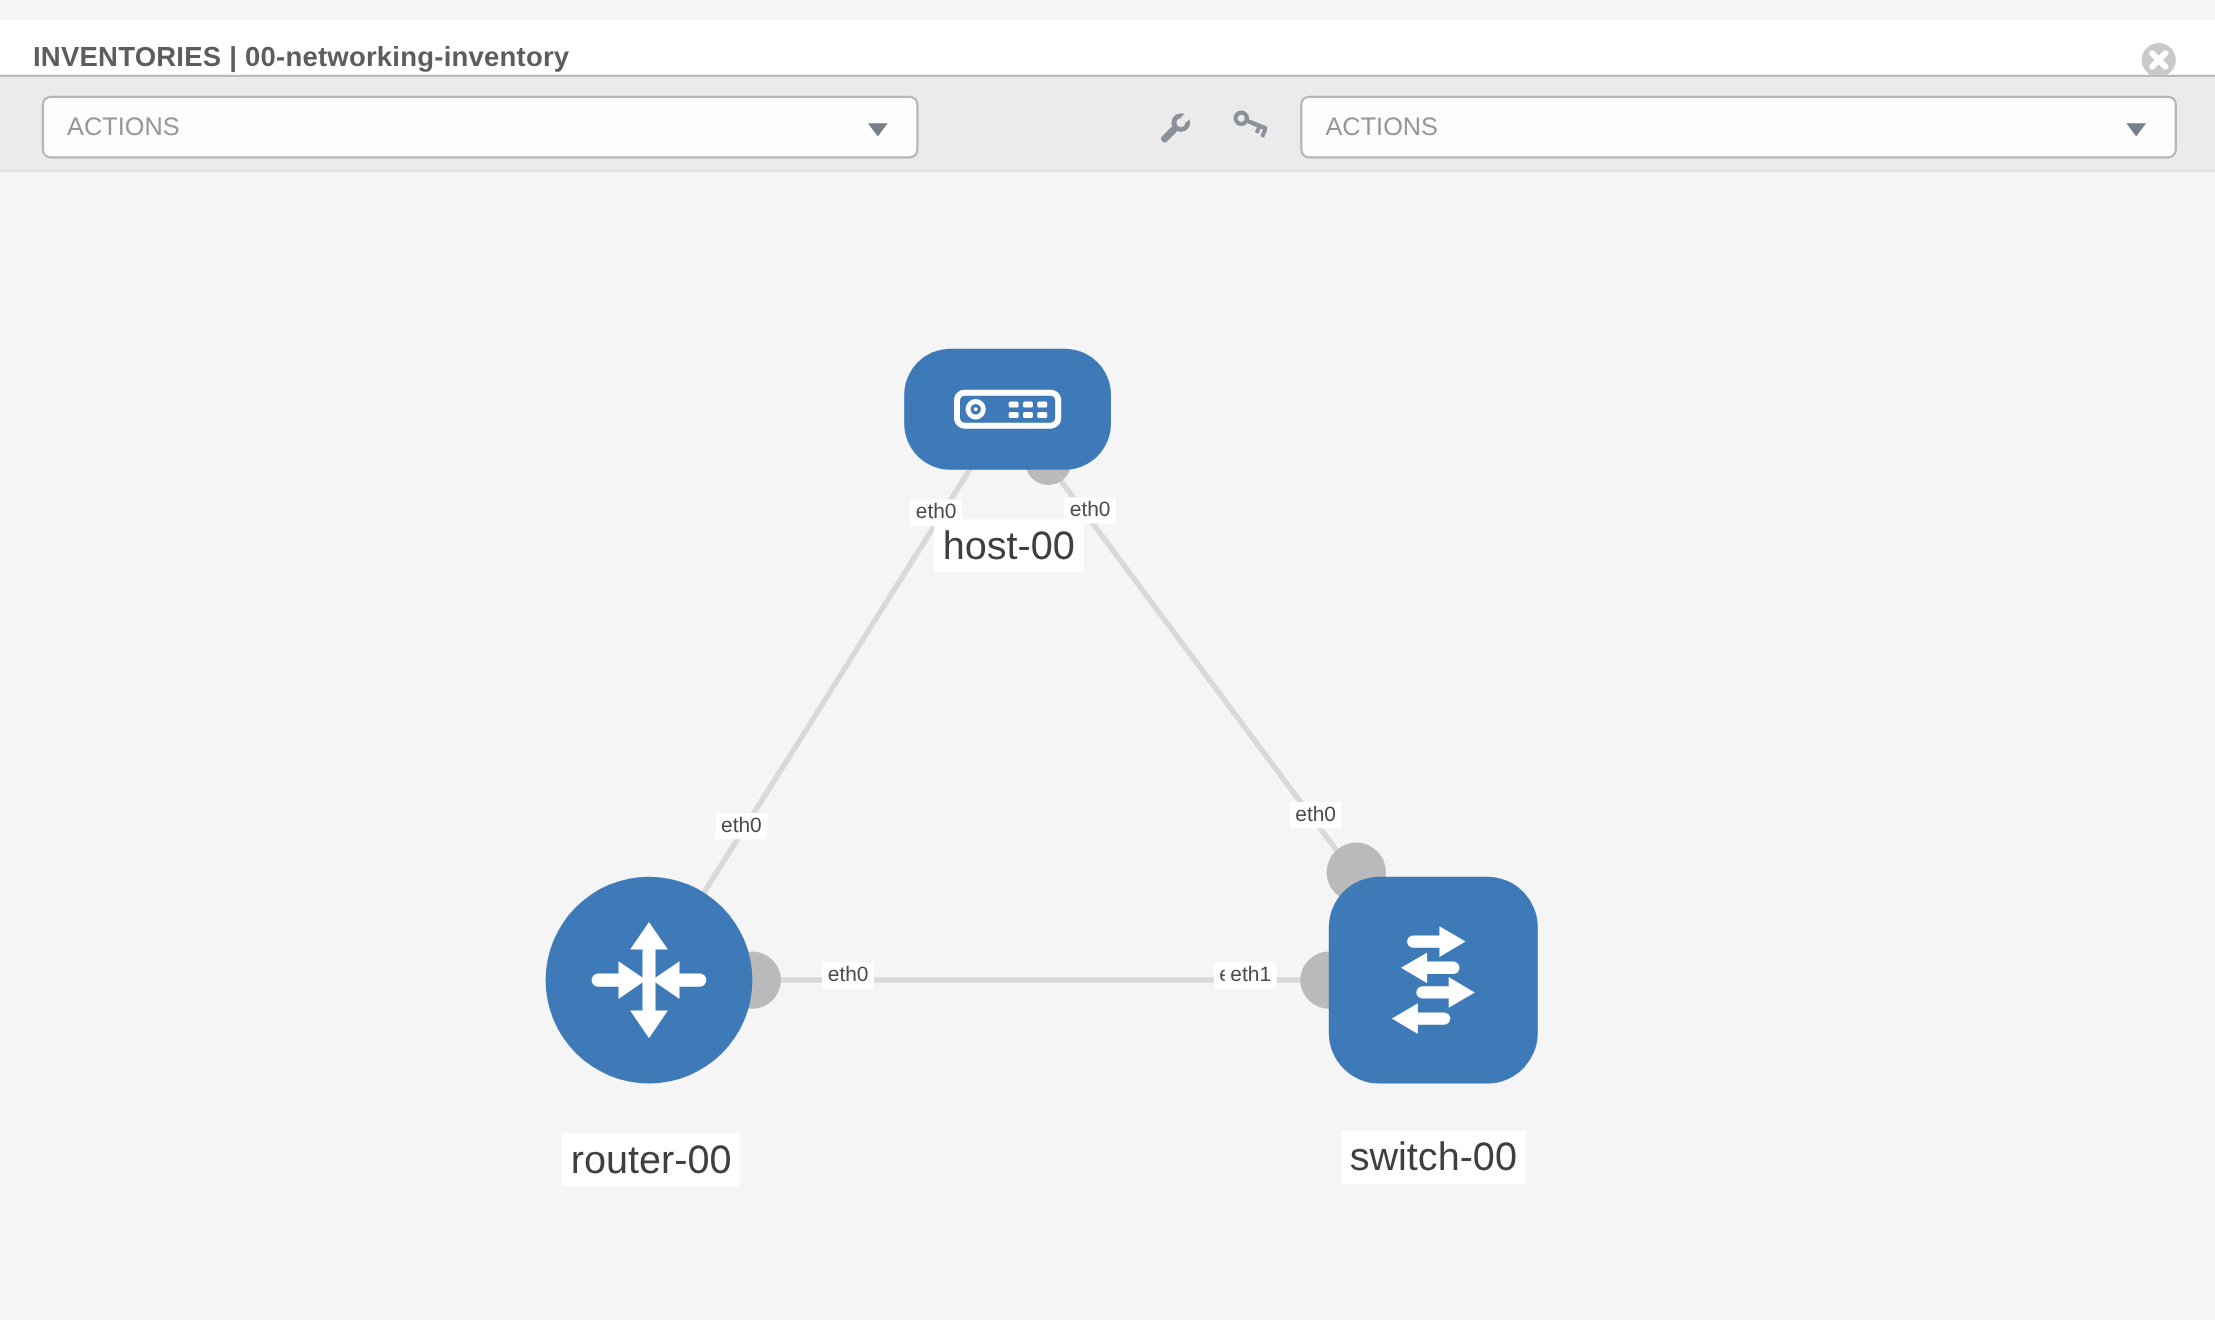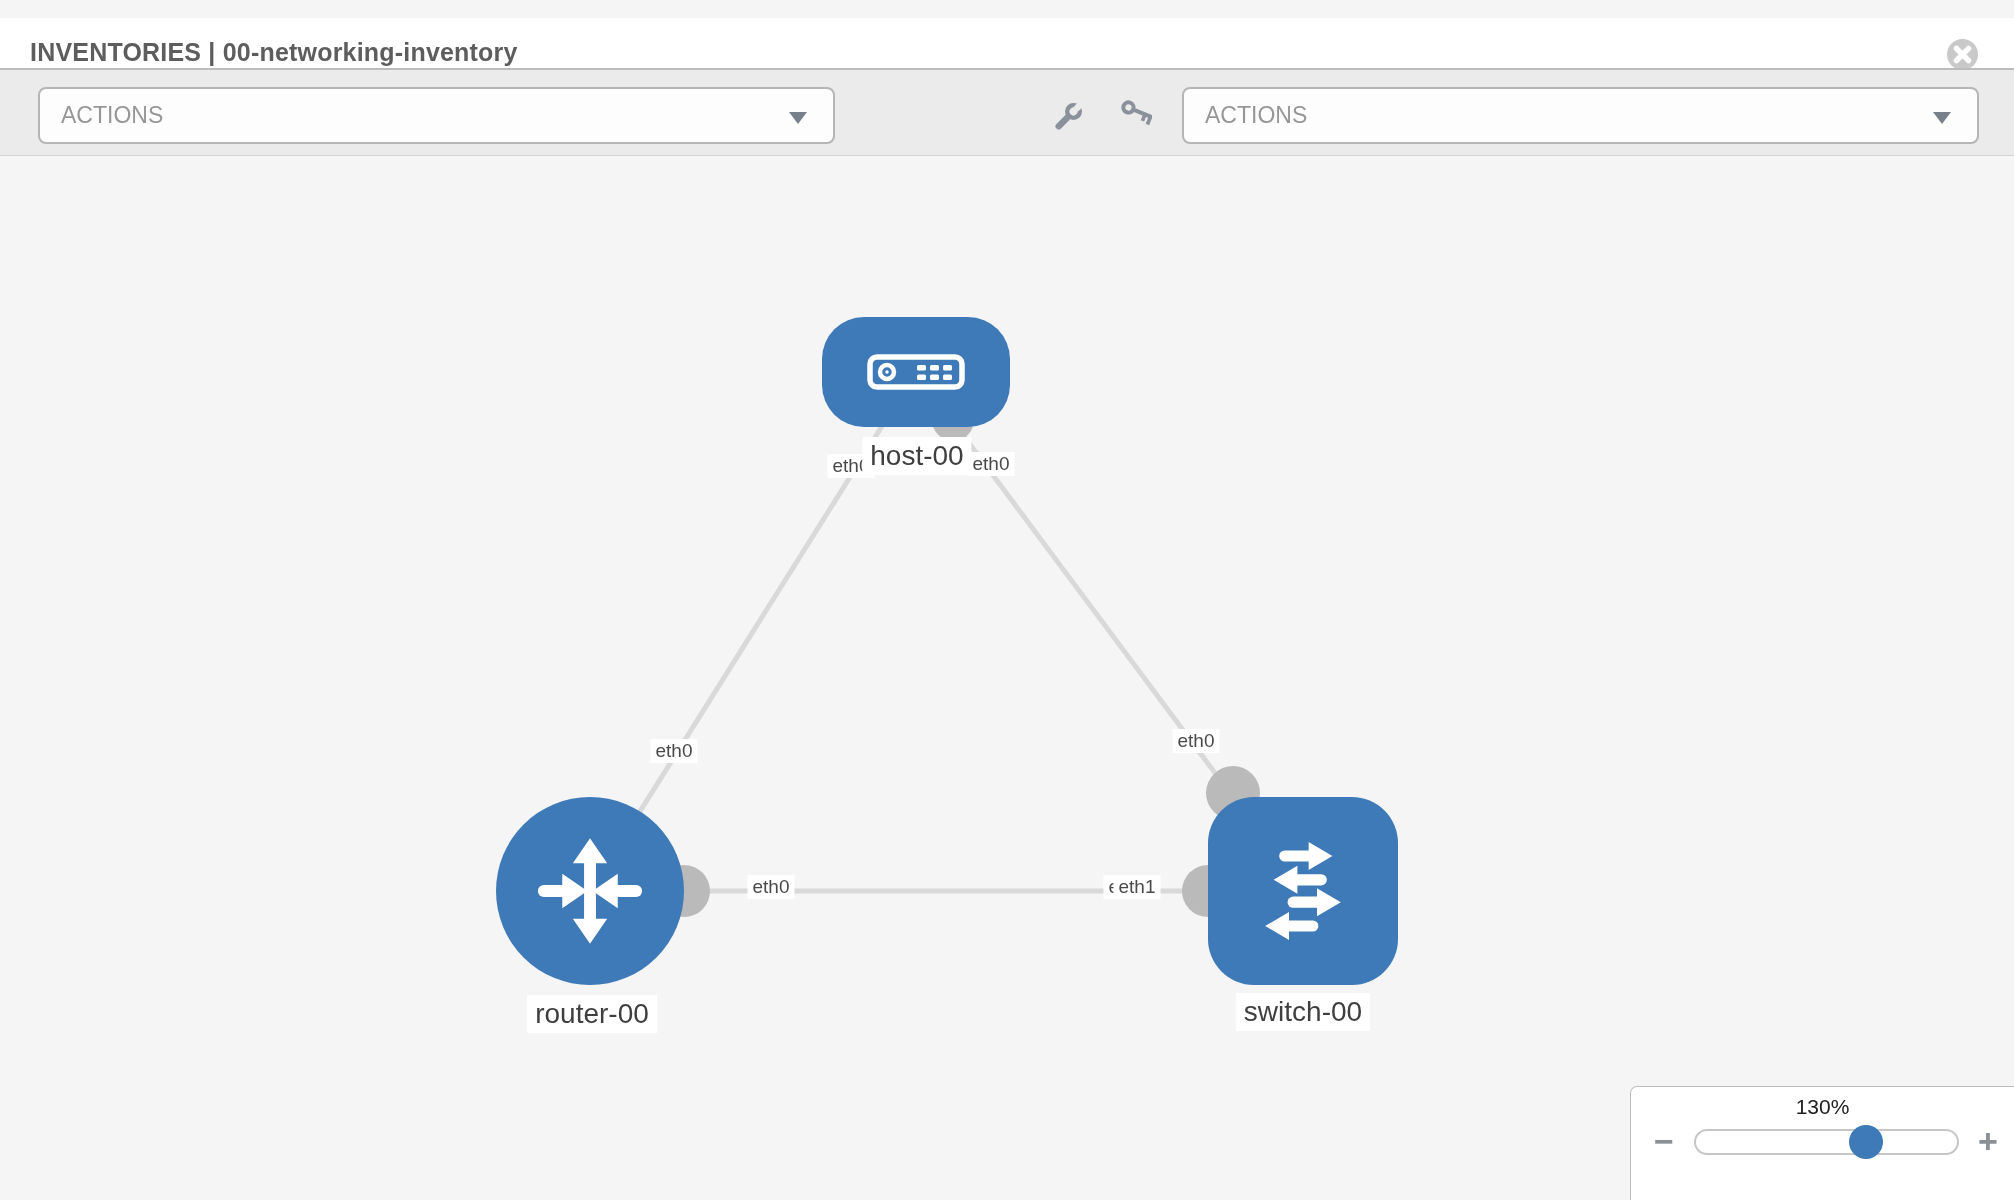--- a/index.html
+++ b/index.html
@@ -31,21 +31,21 @@
   
   .canvas { position:absolute; left:0; top:156px; width:2014px; height:1044px; background:#f5f5f5; }
   .topo-svg { position:absolute; left:0; top:0; }
 
   .node { position:absolute; background:#3d7ab7; display:flex; align-items:center; justify-content:center; cursor:pointer; }
   .node-host   { left:822px; top:161px; width:188px; height:110px; border-radius:42px; }
   .node-router { left:496px; top:641px; width:188px; height:188px; border-radius:50%; }
   .node-switch { left:1208px; top:641px; width:190px; height:188px; border-radius:46px; }
 
   .tag { position:absolute; transform:translate(-50%,-50%); background:#ffffff; white-space:nowrap; }
-  .node-tag { font-size:28px; color:#3f3f3f; padding:3px 8px; }
+  .node-tag { font-size:36px; color:#3f3f3f; padding:3px 8px;margin-top:40px; }
   .eth-tag  { font-size:19px; color:#4a4a4a; padding:1px 5px; }
 
   
   .zoom-panel { position:absolute; left:1630px; top:930px; width:384px; height:114px;
                 background:#ffffff; border:1px solid #bdbdbd; border-right:none; border-bottom:none;
                 border-top-left-radius:7px; }
   .zoom-level { position:absolute; left:0; top:8px; width:100%; text-align:center;
                 font-size:21px; color:#222222; }
   .zoom-btn { position:absolute; top:36px; width:38px; height:38px; text-align:center;
               font-size:34px; font-weight:bold; color:#8a9096; line-height:36px; cursor:pointer; user-select:none; }
@@ -173,23 +173,15 @@
     <div class="tag eth-tag" style="left:991px;  top:308px;">eth0</div>
     <div class="tag eth-tag" style="left:1196px; top:585px;">eth0</div>
     <div class="tag eth-tag" style="left:771px;  top:731px;">eth0</div>
     <div class="tag eth-tag" style="left:1127px; top:731px;">eth0</div>
     <div class="tag eth-tag" style="left:1137px; top:731px;">eth1</div>
 
     <div class="tag node-tag" style="left:917px;  top:300px;">host-00</div>
     <div class="tag node-tag" style="left:592px;  top:858px;text-align:center;">router-00</div>
     <div class="tag node-tag" style="left:1303px; top:856px;">switch-00</div>
 
-    <div class="zoom-panel">
-      <div class="zoom-level">130%</div>
-      <div class="zoom-btn zoom-out">−</div>
-      <div class="slider-track">
-        <div class="slider-handle"></div>
-      </div>
-      <div class="zoom-btn zoom-in">+</div>
-    </div>
 
   </div>
 </div>
 
 </body></html>

